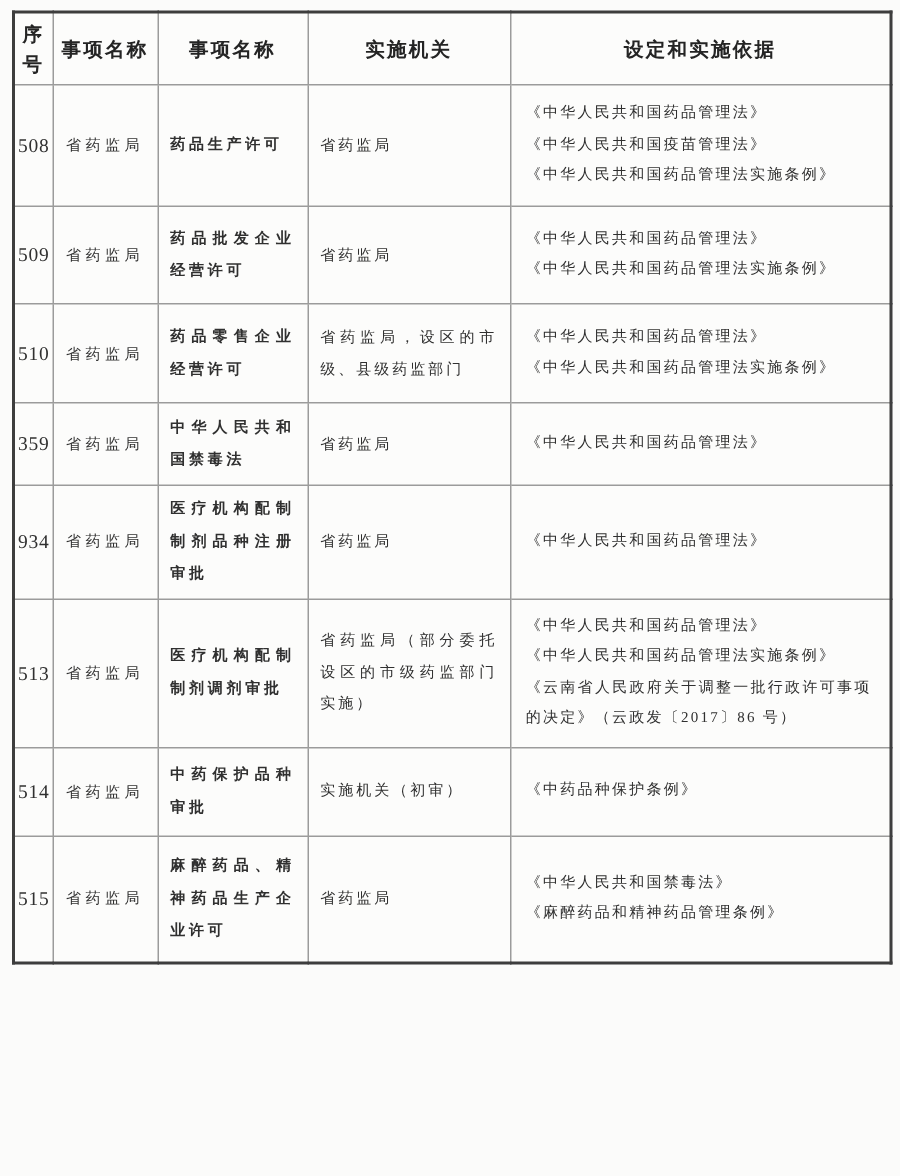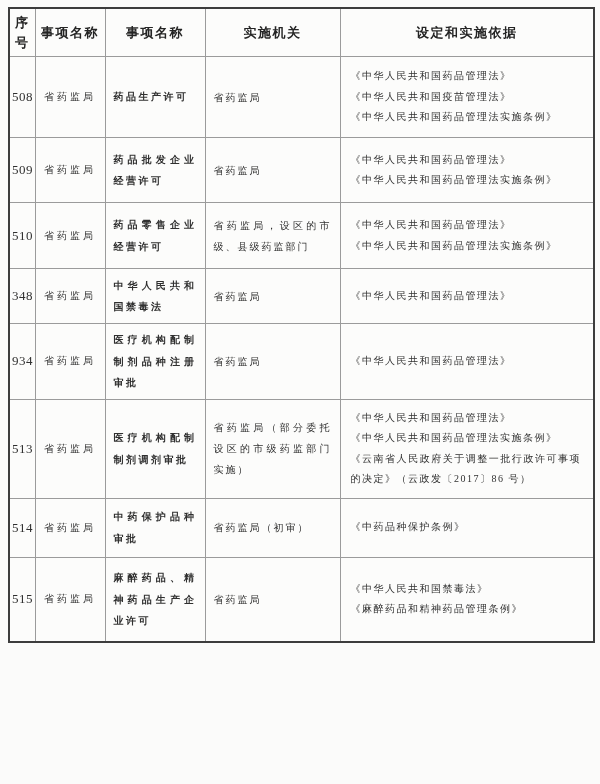--- a/index.html
+++ b/index.html
@@ -142,21 +142,21 @@
           <td class="no">510</td>
           <td class="dept">省药监局</td>
           <td class="item">药品零售企业经营许可</td>
           <td class="agency">省药监局，设区的市级、县级药监部门</td>
           <td class="basis">
             <div class="basis-line">《中华人民共和国药品管理法》</div>
             <div class="basis-line">《中华人民共和国药品管理法实施条例》</div>
           </td>
         </tr>
         <tr>
-          <td class="no">348</td>
+          <td class="no">359</td>
           <td class="dept">省药监局</td>
           <td class="item">中华人民共和国禁毒法</td>
           <td class="agency">省药监局</td>
           <td class="basis">
             <div class="basis-line">《中华人民共和国药品管理法》</div>
           </td>
         </tr>
         <tr>
           <td class="no">934</td>
           <td class="dept">省药监局</td>
@@ -174,21 +174,21 @@
           <td class="basis">
             <div class="basis-line">《中华人民共和国药品管理法》</div>
             <div class="basis-line">《中华人民共和国药品管理法实施条例》</div>
             <div class="basis-line">《云南省人民政府关于调整一批行政许可事项的决定》（云政发〔2017〕86 号）</div>
           </td>
         </tr>
         <tr>
           <td class="no">514</td>
           <td class="dept">省药监局</td>
           <td class="item">中药保护品种审批</td>
-          <td class="agency">省药监局（初审）</td>
+          <td class="agency">实施机关（初审）</td>
           <td class="basis">
             <div class="basis-line">《中药品种保护条例》</div>
           </td>
         </tr>
         <tr>
           <td class="no">515</td>
           <td class="dept">省药监局</td>
           <td class="item">麻醉药品、精神药品生产企业许可</td>
           <td class="agency">省药监局</td>
           <td class="basis">

